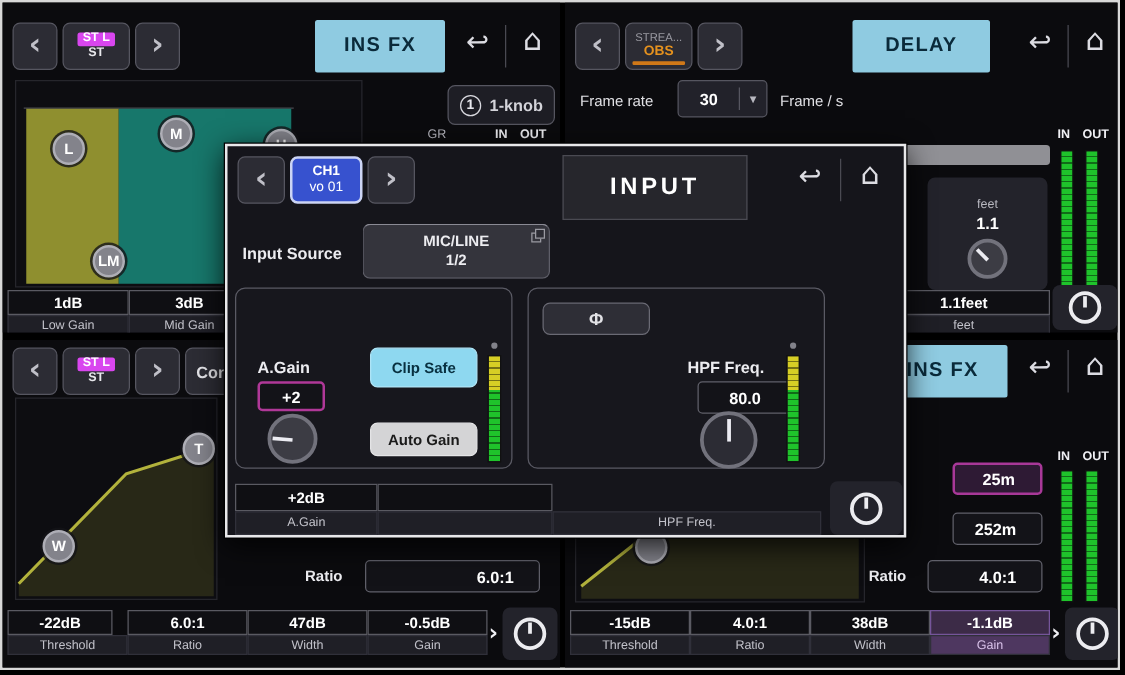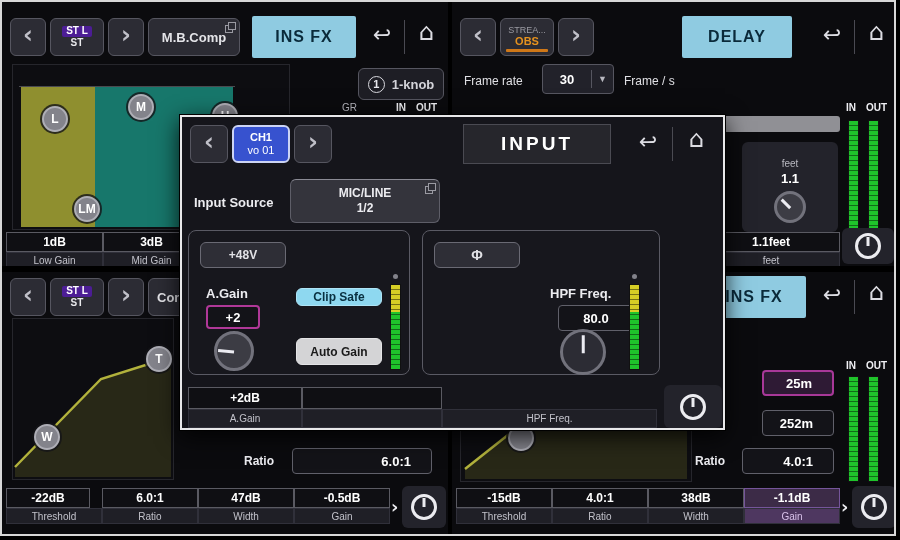--- a/index.html
+++ b/index.html
@@ -5,21 +5,21 @@
   *{margin:0;padding:0;box-sizing:border-box}
   html,body{background:#000}
   body{font-family:"Liberation Sans","DejaVu Sans",sans-serif}
   .screen{position:relative;width:896px;height:536px;border:2px solid #d8d8d8;background:#000;overflow:hidden}
   .panel{position:absolute;background:#0b0b0e;overflow:hidden}
   .abs{position:absolute}
   
   .hbtn{position:absolute;background:#2c2c34;border:1px solid #565660;border-radius:6px;display:flex;align-items:center;justify-content:center;color:#c8c8cc;cursor:pointer}
   .chev{font-size:24px;font-weight:bold;color:#c0c0c8;font-family:"DejaVu Sans",sans-serif;padding-bottom:4px}
   .chbtn{flex-direction:column;gap:1px;line-height:1.05;overflow:hidden}
-  .chip-red{background:#4c1d95;color:#fff;font-size:10px;font-weight:bold;padding:0 4px;border-radius:2px}
+  .chip-red{background:#d946ef;color:#fff;font-size:10px;font-weight:bold;padding:0 4px;border-radius:2px}
   .chname{font-size:10px;color:#e8e8ec;font-weight:bold}
   .chgray{font-size:9px;color:#9a9aa2}
   .chorange{font-size:11px;color:#e6921e;font-weight:bold}
   .strip-orange{position:absolute;left:5px;right:5px;bottom:3px;height:3px;background:#d07818;border-radius:1px}
   .libbtn{font-size:13px;font-weight:bold;color:#e4e4e8}
   .copy-icon{position:absolute;top:3px;right:3px;width:11px;height:11px}
   .copy-icon::before{content:"";position:absolute;left:0;bottom:0;width:6px;height:6px;border:1px solid #9a9aa2}
   .copy-icon::after{content:"";position:absolute;right:0;top:0;width:6px;height:6px;border:1px solid #9a9aa2;background:#2c2c34}
   .title-box{position:absolute;background:#8fcbe1;color:#0a2a3a;display:flex;align-items:center;justify-content:center;font-weight:bold;font-size:16px;letter-spacing:1px;border-radius:2px}
   .navicon{position:absolute;color:#dcdce2;text-align:center;font-family:"DejaVu Sans",sans-serif;cursor:pointer}
@@ -85,24 +85,20 @@
     <div class="hbtn" style="left:8px;top:16px;width:36px;height:38px">
         <span class="chev">‹</span>
       </div>
     <div class="hbtn chbtn" style="left:48px;top:16px;width:54px;height:38px">
       <span class="chip-red">ST L</span>
       <span class="chname">ST</span>
     </div>
     <div class="hbtn" style="left:106px;top:16px;width:36px;height:38px">
         <span class="chev">›</span>
       </div>
-    <div class="hbtn" style="left:146px;top:16px;width:92px;height:38px">
-      <span class="libbtn">M.B.Comp</span>
-      <span class="copy-icon"></span>
-    </div>
     <div class="title-box" style="left:250px;top:14px;width:104px;height:42px">INS FX</div>
     <div class="navicon" style="left:362px;top:20px;width:36px;font-size:22px">↩</div>
     <div class="vsep" style="left:402px;top:18px;height:34px"></div>
     <div class="navicon" style="left:406px;top:16px;width:36px;font-size:24px">⌂</div>
 
     <div class="onekb" style="left:356px;top:66px;width:86px;height:32px">
       <span class="badge1">1</span>
       <span>1-knob</span>
     </div>
 
@@ -262,40 +258,39 @@
     <div class="hbtn" style="left:8px;top:8px;width:38px;height:38px">
         <span class="chev">‹</span>
       </div>
     <div class="chblue abs" style="left:50px;top:8px;width:58px;height:38px">
       <span class="l1">CH1</span>
       <span class="l2">vo 01</span>
     </div>
     <div class="hbtn" style="left:112px;top:8px;width:38px;height:38px">
         <span class="chev">›</span>
       </div>
-    <div class="input-title" style="left:281px;top:7px;width:148px;height:40px">INPUT</div>
+    <div class="input-title" style="left:268px;top:7px;width:148px;height:52px">INPUT</div>
     <div class="navicon" style="left:448px;top:12px;width:36px;font-size:22px">↩</div>
     <div class="vsep" style="left:490px;top:10px;height:34px"></div>
     <div class="navicon" style="left:496px;top:8px;width:36px;font-size:24px">⌂</div>
 
     <div class="flabel" style="left:12px;top:78px;font-size:13px">Input Source</div>
     <div class="srcbtn" style="left:108px;top:62px;width:150px;height:44px">
       <span>MIC/LINE</span>
       <span>1/2</span>
       <span class="copy-icon"></span>
     </div>
 
     <div class="groupbox" style="left:6px;top:113px;width:222px;height:145px"></div>
-    <div class="dbtn" style="left:18px;top:125px;width:86px;height:26px">+48V</div>
     <div class="flabel" style="left:24px;top:169px;font-size:13px">A.Gain</div>
     <div class="vbox magenta" style="left:24px;top:188px;width:54px;height:24px">+2</div>
     <div class="knob rot-left" style="left:32px;top:214px;width:40px;height:40px">
         <i></i>
       </div>
-    <div class="dbtn cyan" style="left:114px;top:171px;width:86px;height:18px">Clip Safe</div>
+    <div class="dbtn cyan" style="left:114px;top:161px;width:86px;height:32px">Clip Safe</div>
     <div class="dbtn gray" style="left:114px;top:221px;width:86px;height:27px">Auto Gain</div>
     <div class="mdot" style="left:211px;top:157px"></div>
     <div class="meter myg" style="left:208px;top:167px;height:86px"></div>
 
     <div class="groupbox" style="left:240px;top:113px;width:238px;height:145px"></div>
     <div class="dbtn" style="left:252px;top:125px;width:86px;height:26px;font-size:14px">Φ</div>
     <div class="flabel" style="left:368px;top:169px;font-size:13px">HPF Freq.</div>
     <div class="vbox" style="left:376px;top:188px;width:76px;height:26px">80.0</div>
     <div class="knob rot-up" style="left:378px;top:212px;width:46px;height:46px;background:#2c2c34">
         <i></i>

